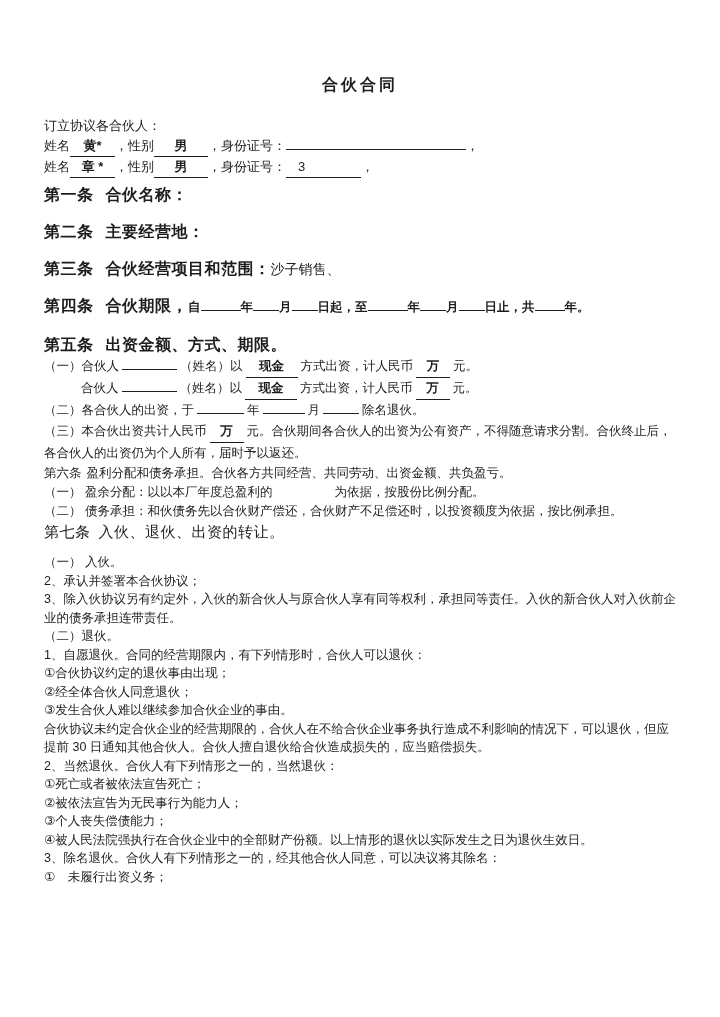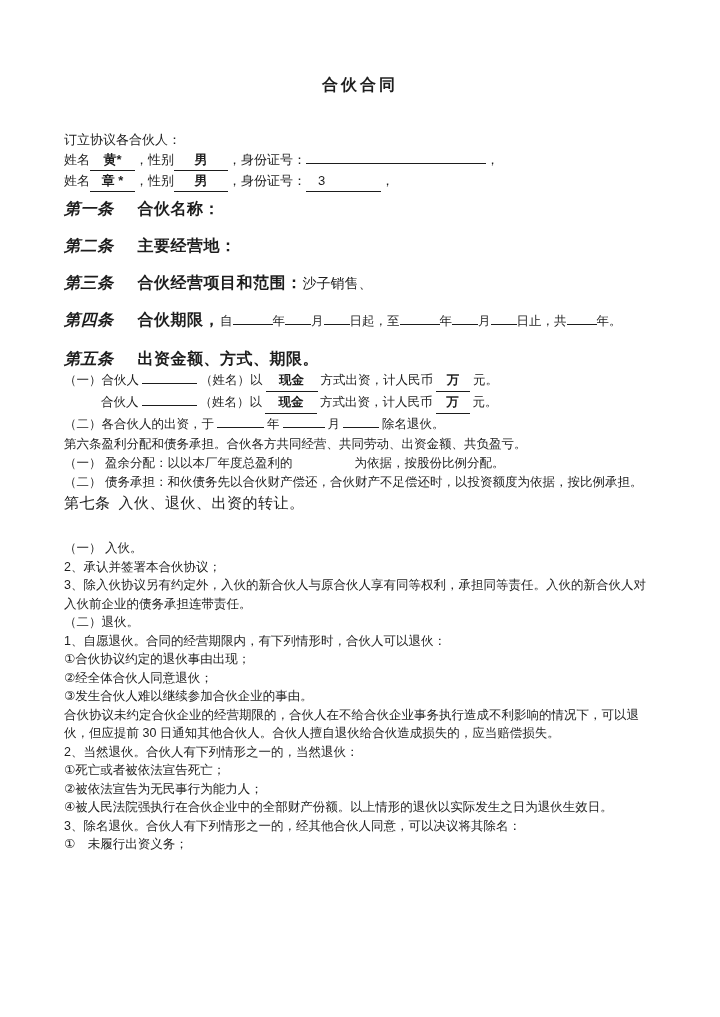--- a/index.html
+++ b/index.html
@@ -1,54 +1,54 @@
 <!DOCTYPE html>
 <html><head>
 <meta charset="utf-8">
 <style>
   html,body{margin:0;padding:0;}
   body{
     width:720px;height:1017px;background:#ffffff;color:#1d1d1d;
     font-family:"Liberation Sans","DejaVu Sans",sans-serif;
   }
-  .page{width:720px;height:1017px;padding:74px 64px 0;box-sizing:border-box;overflow:hidden;background:#fff;}
+  .page{width:720px;height:1017px;padding:74px 44px 0;box-sizing:border-box;overflow:hidden;background:#fff;}
   p{margin:0;}
   .title{text-align:center;font-size:16px;font-weight:700;letter-spacing:3px;line-height:22px;}
-  .intro{margin-top:34px;font-size:13px;line-height:20px;}
+  .intro{margin-top:20px;font-size:13px;line-height:20px;}
   .u{display:inline-block;border-bottom:1px solid #1d1d1d;text-align:center;vertical-align:baseline;}
   .fill{font-weight:700;}
   .w45{width:45px;}
   .w54{width:54px;}
   .w180{width:180px;}
   .w75{width:75px;text-align:left;padding-left:12px;box-sizing:border-box;}
   .uw40{width:40px;}
   .uw26{width:26px;}
   .uw30{width:30px;}
   .uw47{width:47px;}
   .uw42{width:42px;}
   .uw36{width:36px;}
   .uw55{width:55px;}
   .uw52{width:52px;}
   .uw34{width:34px;}
   .art{font-size:16px;font-weight:700;line-height:22px;margin-top:15px;letter-spacing:0.5px;}
-  .art .num{margin-right:24px;font-style:italic;}
+  .art .num{margin-right:12px;}
   .art1{margin-top:6px;}
   .art5{margin-top:16px;}
   .plain{font-size:14px;font-weight:400;letter-spacing:0;}
-  .a4tail{font-size:12.5px;font-weight:400;letter-spacing:0;}
+  .a4tail{font-size:12.5px;font-weight:700;letter-spacing:0;}
   .a4tail .u{margin:0;}
   .sec5{font-size:12.5px;line-height:21px;}
   .sec5 .u{margin:0 3px;}
   .indent{margin-left:37px;}
   .sec6{font-size:12.5px;line-height:19px;}
-  .sec6 .num{}
+  .sec6 .num{margin-right:5px;}
   .blank{display:inline-block;width:62px;}
   .art7{font-size:15px;font-weight:400;line-height:21px;letter-spacing:0.5px;}
   .art7 .num{margin-right:8px;}
-  .sec7{font-size:12.5px;line-height:18.5px;margin-top:26px;}
+  .sec7{font-size:12.5px;line-height:18.5px;margin-top:11px;}
 </style>
 </head>
 <body>
 
 <div class="page">
 
   <div class="title">合伙合同</div>
 
   <div class="intro">
     <p>订立协议各合伙人：</p>
@@ -63,20 +63,21 @@
   <p class="art"><span class="num">第三条</span><span>合伙经营项目和范围：</span><span class="plain">沙子销售、</span></p>
 
   <p class="art"><span class="num">第四条</span><span>合伙期限，</span><span class="a4tail"><span>自</span><span class="u uw40"></span><span>年</span><span class="u uw26"></span><span>月</span><span class="u uw26"></span><span>日起，至</span><span class="u uw40"></span><span>年</span><span class="u uw26"></span><span>月</span><span class="u uw26"></span><span>日止，共</span><span class="u uw30"></span><span>年。</span></span></p>
 
   <p class="art art5"><span class="num">第五条</span><span>出资金额、方式、期限。</span></p>
 
   <div class="sec5">
     <p><span>（一）合伙人</span><span class="u uw55"></span><span>（姓名）以</span><span class="u uw52 fill">现金</span><span>方式出资，计人民币</span><span class="u uw34 fill">万</span><span>元。</span></p>
     <p class="indent"><span>合伙人</span><span class="u uw55"></span><span>（姓名）以</span><span class="u uw52 fill">现金</span><span>方式出资，计人民币</span><span class="u uw34 fill">万</span><span>元。</span></p>
     <p><span>（二）各合伙人的出资，于</span><span class="u uw47"></span><span>年</span><span class="u uw42"></span><span>月</span><span class="u uw36"></span><span>除名退伙。</span></p>
+    <p><span>（三）本合伙出资共计人民币</span><span class="u uw34 fill">万</span><span>元。合伙期间各合伙人的出资为公有资产，不得随意请求分割。合伙终止后，各合伙人的出资仍为个人所有，届时予以返还。</span></p>
   </div>
 
   <div class="sec6">
     <p><span class="num">第六条</span><span>盈利分配和债务承担。合伙各方共同经营、共同劳动、出资金额、共负盈亏。</span></p>
     <p><span>（一） 盈余分配：以以本厂年度总盈利的</span><span class="blank"></span><span>为依据，按股份比例分配。</span></p>
     <p>（二） 债务承担：和伙债务先以合伙财产偿还，合伙财产不足偿还时，以投资额度为依据，按比例承担。</p>
   </div>
 
   <p class="art7"><span class="num">第七条</span><span>入伙、退伙、出资的转让。</span></p>
 
@@ -86,18 +87,19 @@
     <p>3、除入伙协议另有约定外，入伙的新合伙人与原合伙人享有同等权利，承担同等责任。入伙的新合伙人对入伙前企业的债务承担连带责任。</p>
     <p>（二）退伙。</p>
     <p>1、自愿退伙。合同的经营期限内，有下列情形时，合伙人可以退伙：</p>
     <p>①合伙协议约定的退伙事由出现；</p>
     <p>②经全体合伙人同意退伙；</p>
     <p>③发生合伙人难以继续参加合伙企业的事由。</p>
     <p>合伙协议未约定合伙企业的经营期限的，合伙人在不给合伙企业事务执行造成不利影响的情况下，可以退伙，但应提前 30 日通知其他合伙人。合伙人擅自退伙给合伙造成损失的，应当赔偿损失。</p>
     <p>2、当然退伙。合伙人有下列情形之一的，当然退伙：</p>
     <p>①死亡或者被依法宣告死亡；</p>
     <p>②被依法宣告为无民事行为能力人；</p>
+    <p>③个人丧失偿债能力；</p>
     <p>④被人民法院强执行在合伙企业中的全部财产份额。以上情形的退伙以实际发生之日为退伙生效日。</p>
     <p>3、除名退伙。合伙人有下列情形之一的，经其他合伙人同意，可以决议将其除名：</p>
     <p>①　未履行出资义务；</p>
   </div>
 
 </div>
 
 </body></html>

